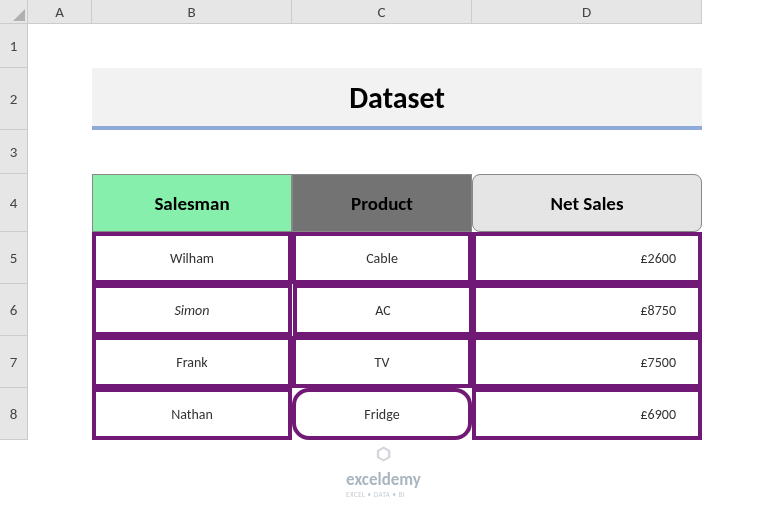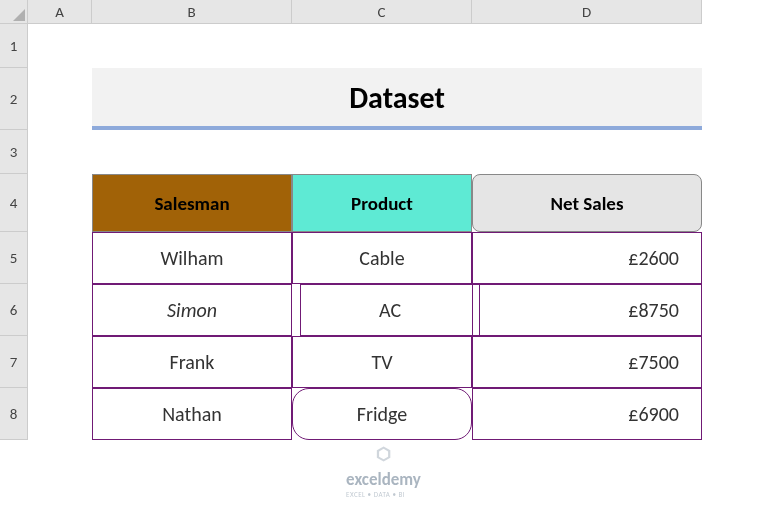--- a/index.html
+++ b/index.html
@@ -97,26 +97,26 @@
       justify-content: center;
       color: #000;
     }
     .th {
       font-weight: bold;
       font-size: 19px;
       justify-content: center;
       border: 1px solid #888;
       color: #000;
     }
-    .th-salesman { background: #a16207; }
-    .th-product { background: #5eead4; }
+    .th-salesman { background: #86efac; }
+    .th-product { background: #737373; }
     .th-netsales { background: #e5e5e5; border-radius: 8px; }
     .td {
-      border: 1px solid #701a75;
-      font-size: 20px;
+      border: 4px solid #701a75;
+      font-size: 14px;
     }
     .center { justify-content: center; }
     .right { justify-content: flex-end; padding-right: 22px; }
     .watermark {
       position: absolute;
       bottom: 14px;
       left: 50%;
       transform: translateX(-50%);
       display: flex;
       align-items: center;
@@ -170,21 +170,21 @@
 
     <div class="cell th th-salesman" style="left:64px; top:150px; width:200px; height:58px;">Salesman</div>
     <div class="cell th th-product" style="left:264px; top:150px; width:180px; height:58px;">Product</div>
     <div class="cell th th-netsales" style="left:444px; top:150px; width:230px; height:58px;">Net Sales</div>
 
     <div class="cell td center" style="left:64px; top:208px; width:200px; height:52px;">Wilham</div>
     <div class="cell td center" style="left:264px; top:208px; width:180px; height:52px;">Cable</div>
     <div class="cell td right" style="left:444px; top:208px; width:230px; height:52px;">£2600</div>
 
     <div class="cell td center" style="left:64px; top:260px; width:200px; height:52px;font-style:italic;">Simon</div>
-    <div class="cell td center" style="left:272px; top:260px; width:180px; height:52px;">AC</div>
+    <div class="cell td center" style="left:265px; top:260px; width:180px; height:52px;">AC</div>
     <div class="cell td right" style="left:444px; top:260px; width:230px; height:52px;">£8750</div>
 
     <div class="cell td center" style="left:64px; top:312px; width:200px; height:52px;">Frank</div>
     <div class="cell td center" style="left:264px; top:312px; width:180px; height:52px;">TV</div>
     <div class="cell td right" style="left:444px; top:312px; width:230px; height:52px;">£7500</div>
 
     <div class="cell td center" style="left:64px; top:364px; width:200px; height:52px;">Nathan</div>
     <div class="cell td center" style="left:264px; top:364px; width:180px; height:52px;border-radius:17px;">Fridge</div>
     <div class="cell td right" style="left:444px; top:364px; width:230px; height:52px;">£6900</div>
   </div>

